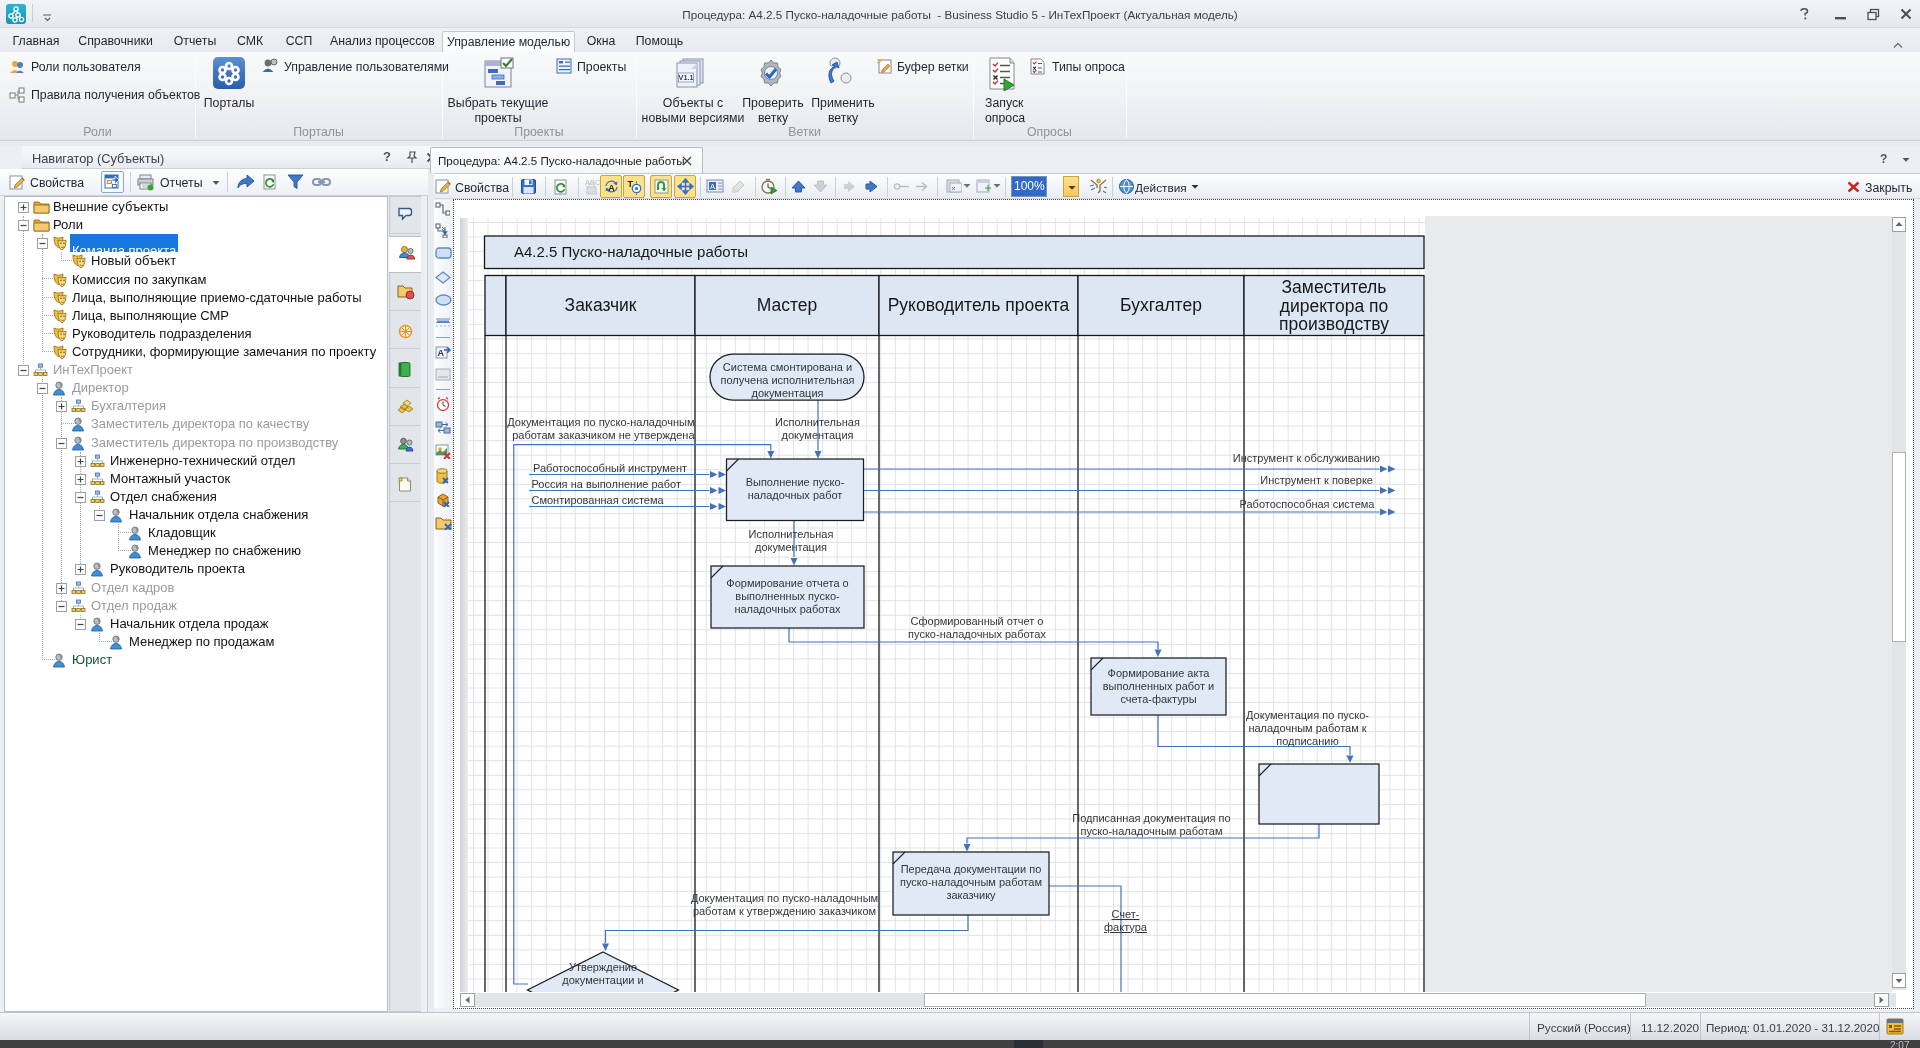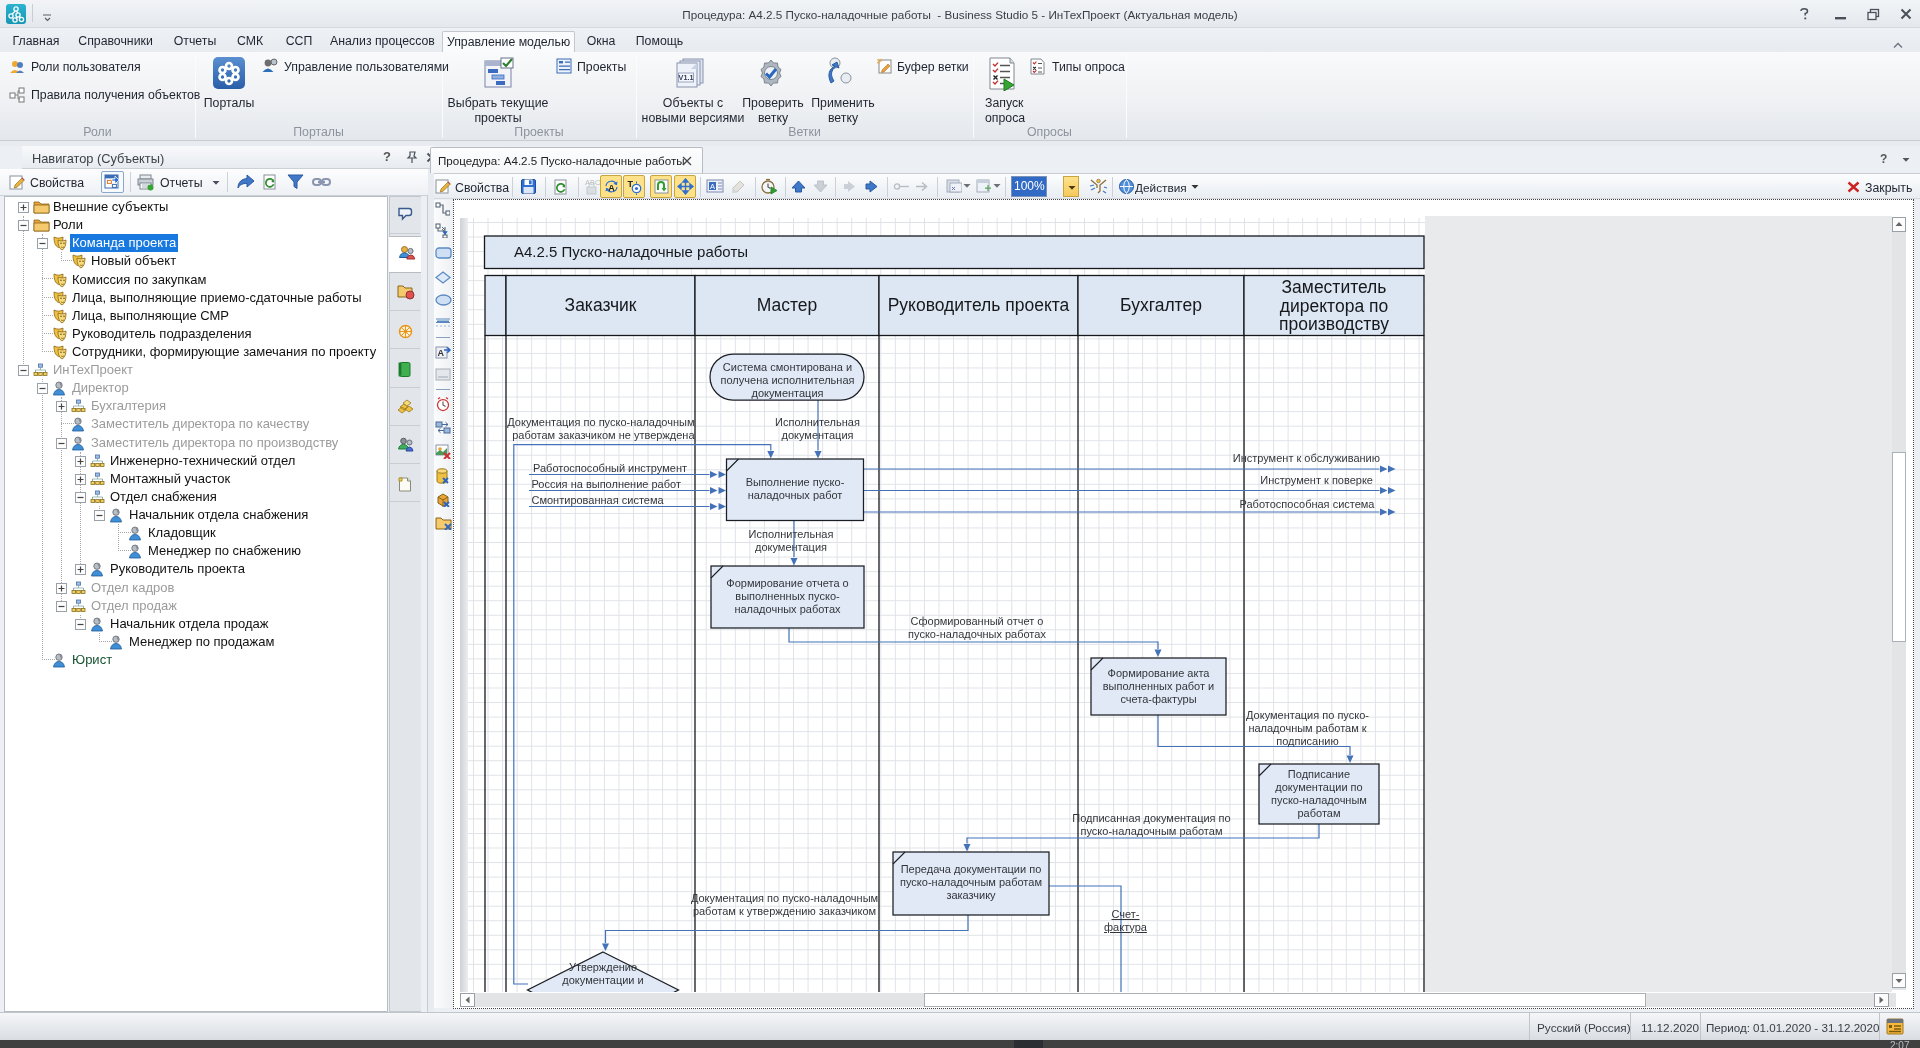--- a/index.html
+++ b/index.html
@@ -28,21 +28,21 @@
 .phead { background:linear-gradient(#f8f9fb,#e7ebf0); border-bottom:1px solid #ccd1d8; }
 .ptool { background:linear-gradient(#fdfdfe,#eef1f5); border-bottom:1px solid #ccd1d8; }
 
 
 #lp { left:0; top:146px; width:428px; height:866px; background:#eceff3; border-right:1px solid #c8ccd2; }
 #lphead { position:absolute; left:0; top:0; width:428px; height:23px;margin-left:22px; }
 #lptool { position:absolute; left:0; top:23px; width:428px; height:27px; }
 #tree { position:absolute; left:4px; top:50px; width:384px; height:816px; background:#fff; border:1px solid #b6bcc4; overflow:hidden; }
 .trow { position:absolute; left:0; width:100%; height:18px; font-size:13px; line-height:18px; white-space:nowrap; color:#111; }
 .ti { position:absolute; }
-.tsel { background:#1778e0; color:#fff; padding:0 2px;text-align:center; }
+.tsel { background:#1778e0; color:#fff; padding:8px 2px;text-align:center; }
 #tabstrip { position:absolute; left:389px; top:50px; width:33px; height:816px; }
 
 
 #doc { left:434px; top:146px; width:1486px; height:866px; background:#eceff3; }
 #doctab { position:absolute; left:-4px; top:1px; width:273px; height:26px; background:linear-gradient(#fdfdfe,#f4f6f8); border:1px solid #b6bcc4; border-bottom:none; border-radius:2px 2px 0 0; font-size:11.6px; line-height:25px; color:#222; white-space:nowrap; overflow:hidden; }
 #doctool { position:absolute; left:0; top:27px; width:1486px; height:26px; background:linear-gradient(#fcfdfe,#e9edf2); border-top:1px solid #c8ccd2; border-bottom:1px solid #d4d8de; }
 #canvas { position:absolute; left:19px; top:53px; width:1461px; height:810px; border:1px dotted #444; background:#fff; }
 #shapestrip { position:absolute; left:0; top:54px; width:19px; height:808px; background:linear-gradient(90deg,#fbfcfd,#eef0f3); }
 #graybg { position:absolute; left:971px; top:16px; width:467px; height:776px; background:#e9eaeb; }
 #page { position:absolute; left:14px; top:18px; width:957px; height:774px;
@@ -961,21 +961,20 @@
         <div class="lanehead" style="left:79px;top:43px;text-align:left;font-size:15px;">А4.2.5 Пуско-наладочные работы</div>
         <div class="lanehead" style="left:15.5px;top:96px;width:300px;">Заказчик</div>
         <div class="lanehead" style="left:202px;top:96px;width:300px;">Мастер</div>
         <div class="lanehead" style="left:393.5px;top:96px;width:300px;">Руководитель проекта</div>
         <div class="lanehead" style="left:576px;top:96px;width:300px;">Бухгалтер</div>
         <div class="lanehead" style="left:749px;top:78px;width:300px;">Заместитель<br>директора по<br>производству</div>
         <div class="dlabel" style="left:152.5px;top:160.5px;width:400px;">Система смонтирована и<br>получена исполнительная<br>документация</div>
         <div class="dlabel" style="left:160px;top:276px;width:400px;">Выполнение пуско-<br>наладочных работ</div>
         <div class="dlabel" style="left:152.5px;top:377px;width:400px;">Формирование отчета о<br>выполненных пуско-<br>наладочных работах</div>
         <div class="dlabel" style="left:523.5px;top:467px;width:400px;">Формирование акта<br>выполненных работ и<br>счета-фактуры</div>
-        <div class="dlabel" style="left:684px;top:567.5px;width:400px;">Подписание<br>документации по<br>пуско-наладочным<br>работам</div>
         <div class="dlabel" style="left:336px;top:663px;width:400px;">Передача документации по<br>пуско-наладочным работам<br>заказчику</div>
         <div class="dlabel" style="left:-32px;top:761px;width:400px;">Утверждение<br>документации и</div>
         <div class="dlabel" style="left:182.5px;top:215.5px;width:400px;">Исполнительная<br>документация</div>
         <div class="dlabel" style="left:-140.5px;top:215.5px;width:400px;text-align:right;">Документация по пуско-наладочным<br>работам заказчиком не утверждена</div>
         <div class="dlabel" style="left:98px;top:261.5px;text-align:left;">Работоспособный инструмент</div>
         <div class="dlabel" style="left:96.5px;top:277.5px;text-align:left;">Россия на выполнение работ</div>
         <div class="dlabel" style="left:96.5px;top:293.5px;text-align:left;">Смонтированная система</div>
         <div class="dlabel" style="left:545px;top:252px;width:400px;text-align:right;">Инструмент к обслуживанию</div>
         <div class="dlabel" style="left:538px;top:274px;width:400px;text-align:right;">Инструмент к поверке</div>
         <div class="dlabel" style="left:539.5px;top:297.5px;width:400px;text-align:right;">Работоспособная система</div>

